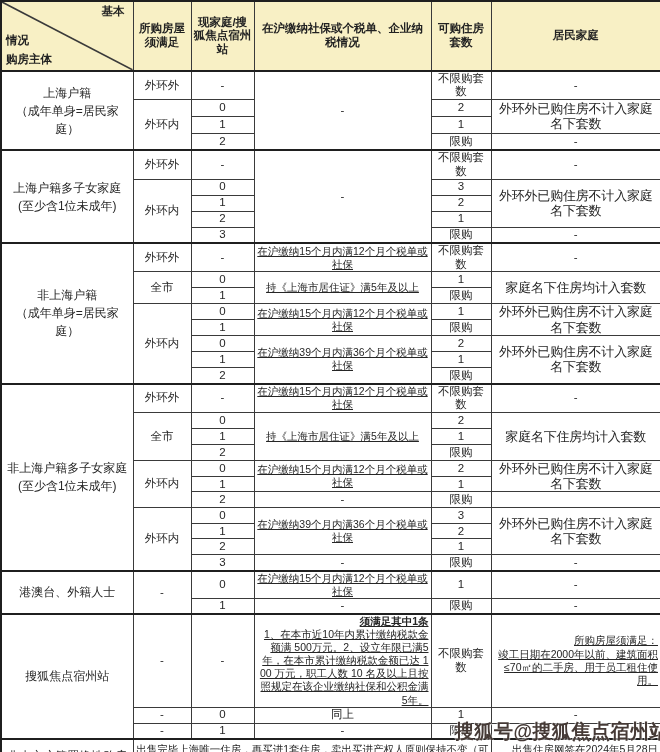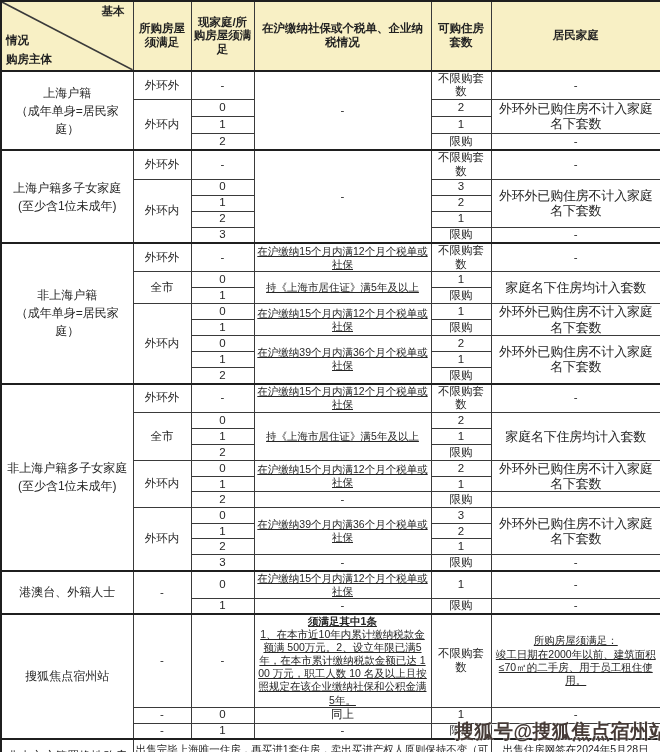--- a/index.html
+++ b/index.html
@@ -29,21 +29,21 @@
     word-break:break-all;
     overflow:hidden;
   }
   th{
     background:#f8f0c5;
     font-weight:bold;
     font-size:11.5px;
     color:#222222;
   }
   tr.section-start td{border-top:2px solid #1f1f1f;}
-  td.left{text-align:center;margin-top:19px;}
+  td.left{text-align:right;margin-top:19px;}
   td.small{font-size:10.5px;line-height:1.25;text-decoration:underline;}
   td.note{font-size:13px;letter-spacing:-0.2px;}
   td.subject{font-size:12px;line-height:1.5;}
   td.firstbold::first-line{font-weight:bold;}
   
   th.diag{position:relative;padding:0;}
   th.diag svg{position:absolute;left:0;top:0;width:100%;height:100%;}
   th.diag .lbl{position:absolute;font-size:11.5px;font-weight:bold;color:#222;}
   th.diag .lbl.tr{top:3px;right:8px;}
   th.diag .lbl.ml{top:32px;left:4px;}
@@ -78,21 +78,21 @@
       <tr style="height:46px">
         <th class="diag">
           <svg viewBox="0 0 132 48" preserveAspectRatio="none">
             <line x1="0" y1="0" x2="132" y2="48" stroke="#3a3a3a" stroke-width="1.2"></line>
           </svg>
           <span class="lbl tr">基本</span>
           <span class="lbl ml">情况</span>
           <span class="lbl bl">购房主体</span>
         </th>
         <th>所购房屋须满足</th>
-        <th>现家庭/所购房屋须满足</th>
+        <th>现家庭/搜狐焦点宿州站</th>
         <th>在沪缴纳社保或个税单、企业纳税情况</th>
         <th>可购住房套数</th>
         <th>居民家庭</th>
       </tr>
     </thead>
     <tbody id="table-body">
         <tr class="section-start" style="height: 17px;">
           <td rowspan="4" class="subject">上海户籍
 （成年单身=居民家庭）</td>
           <td>外环外</td>

